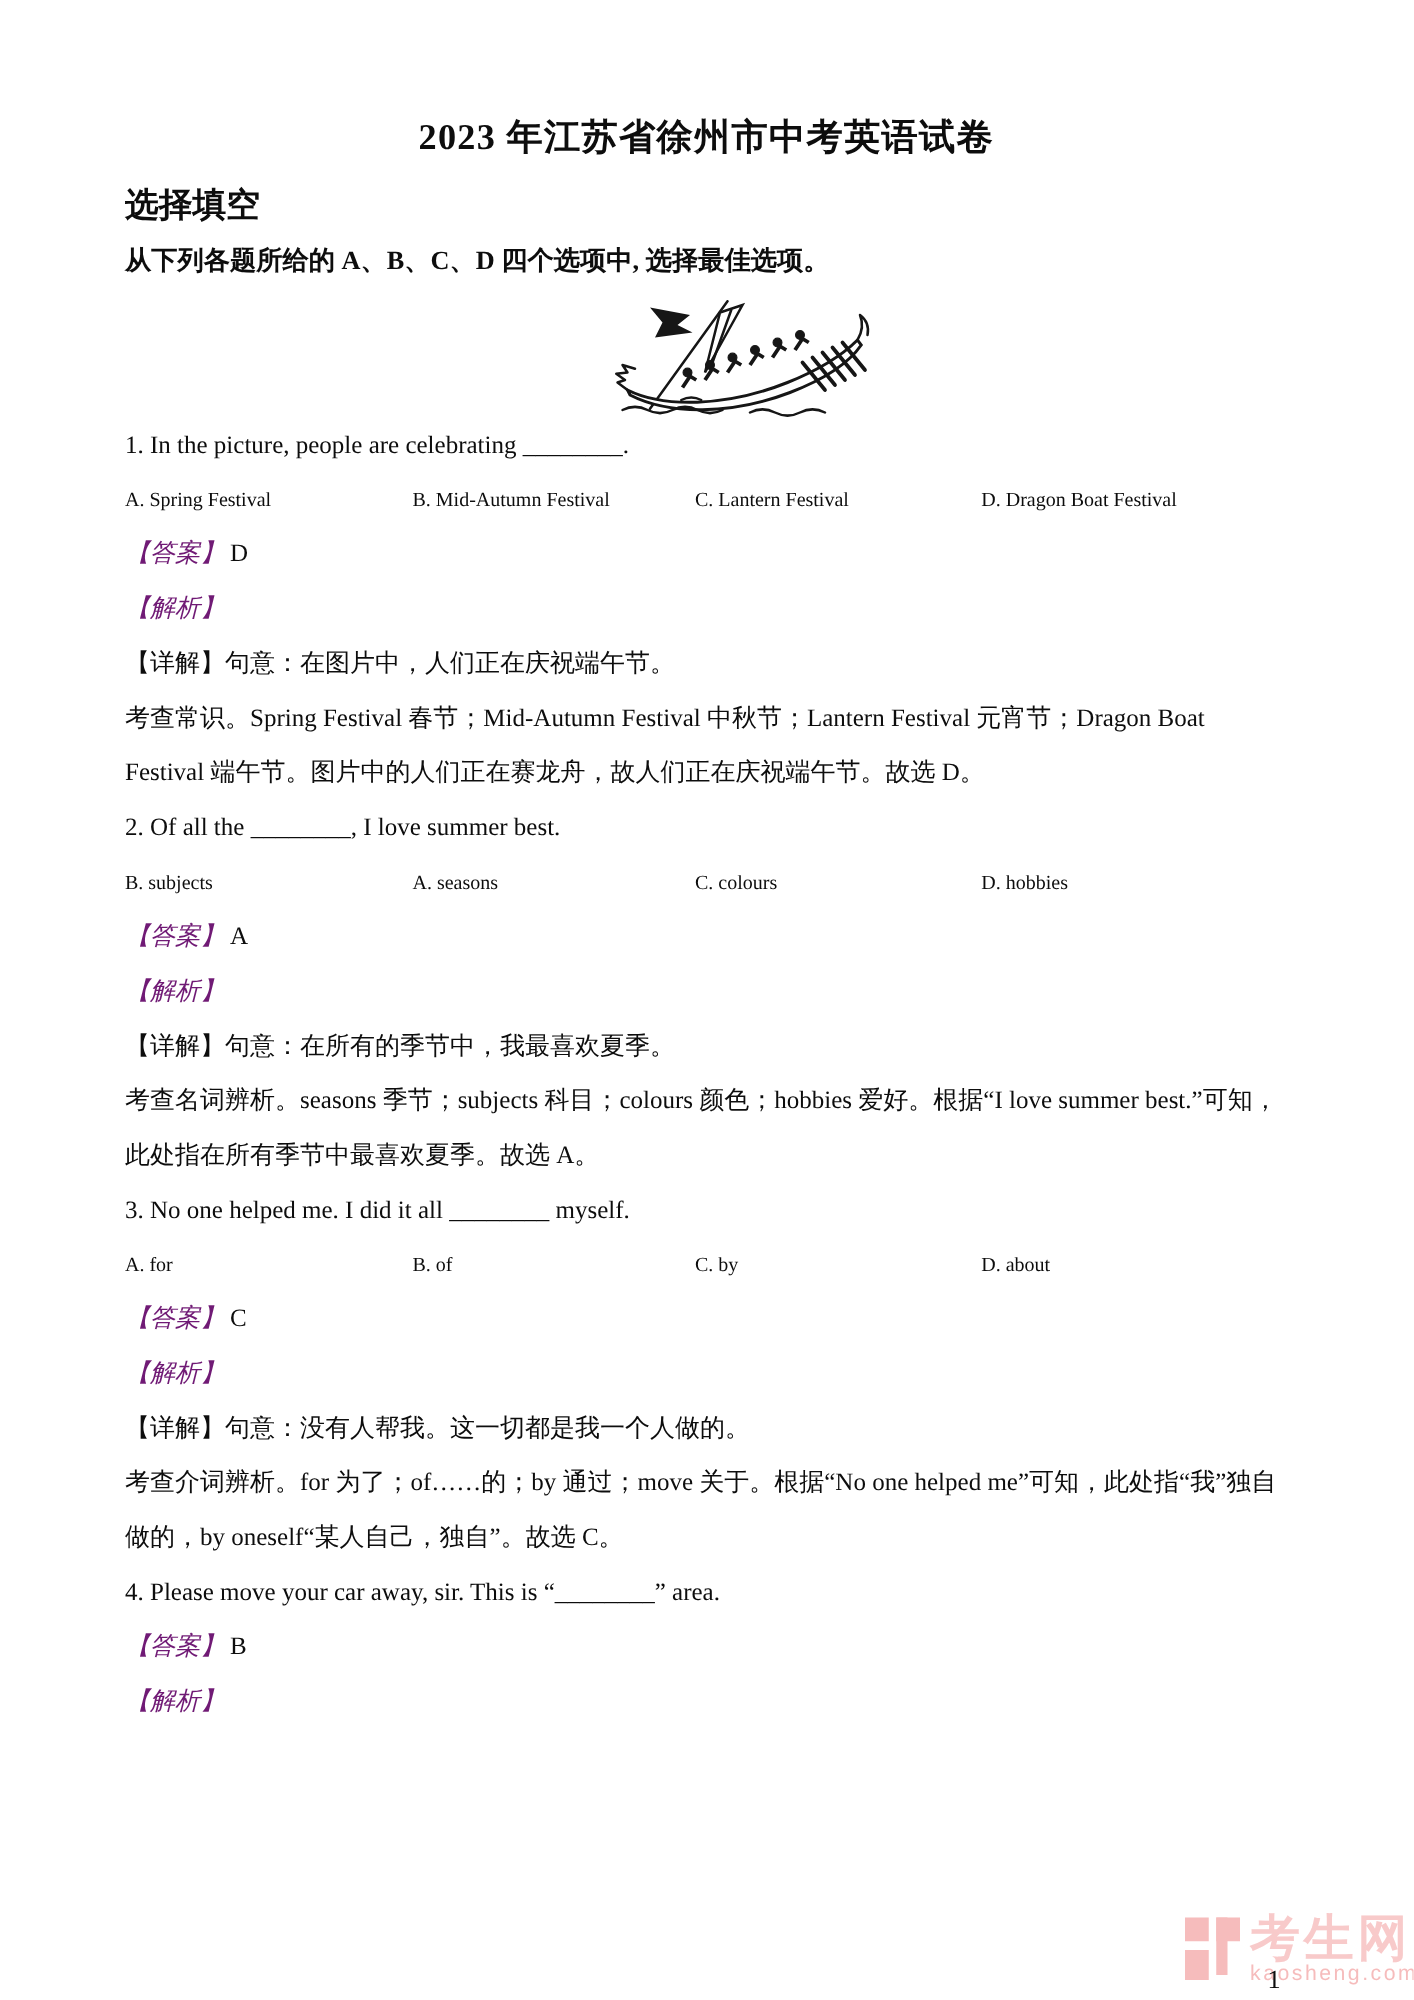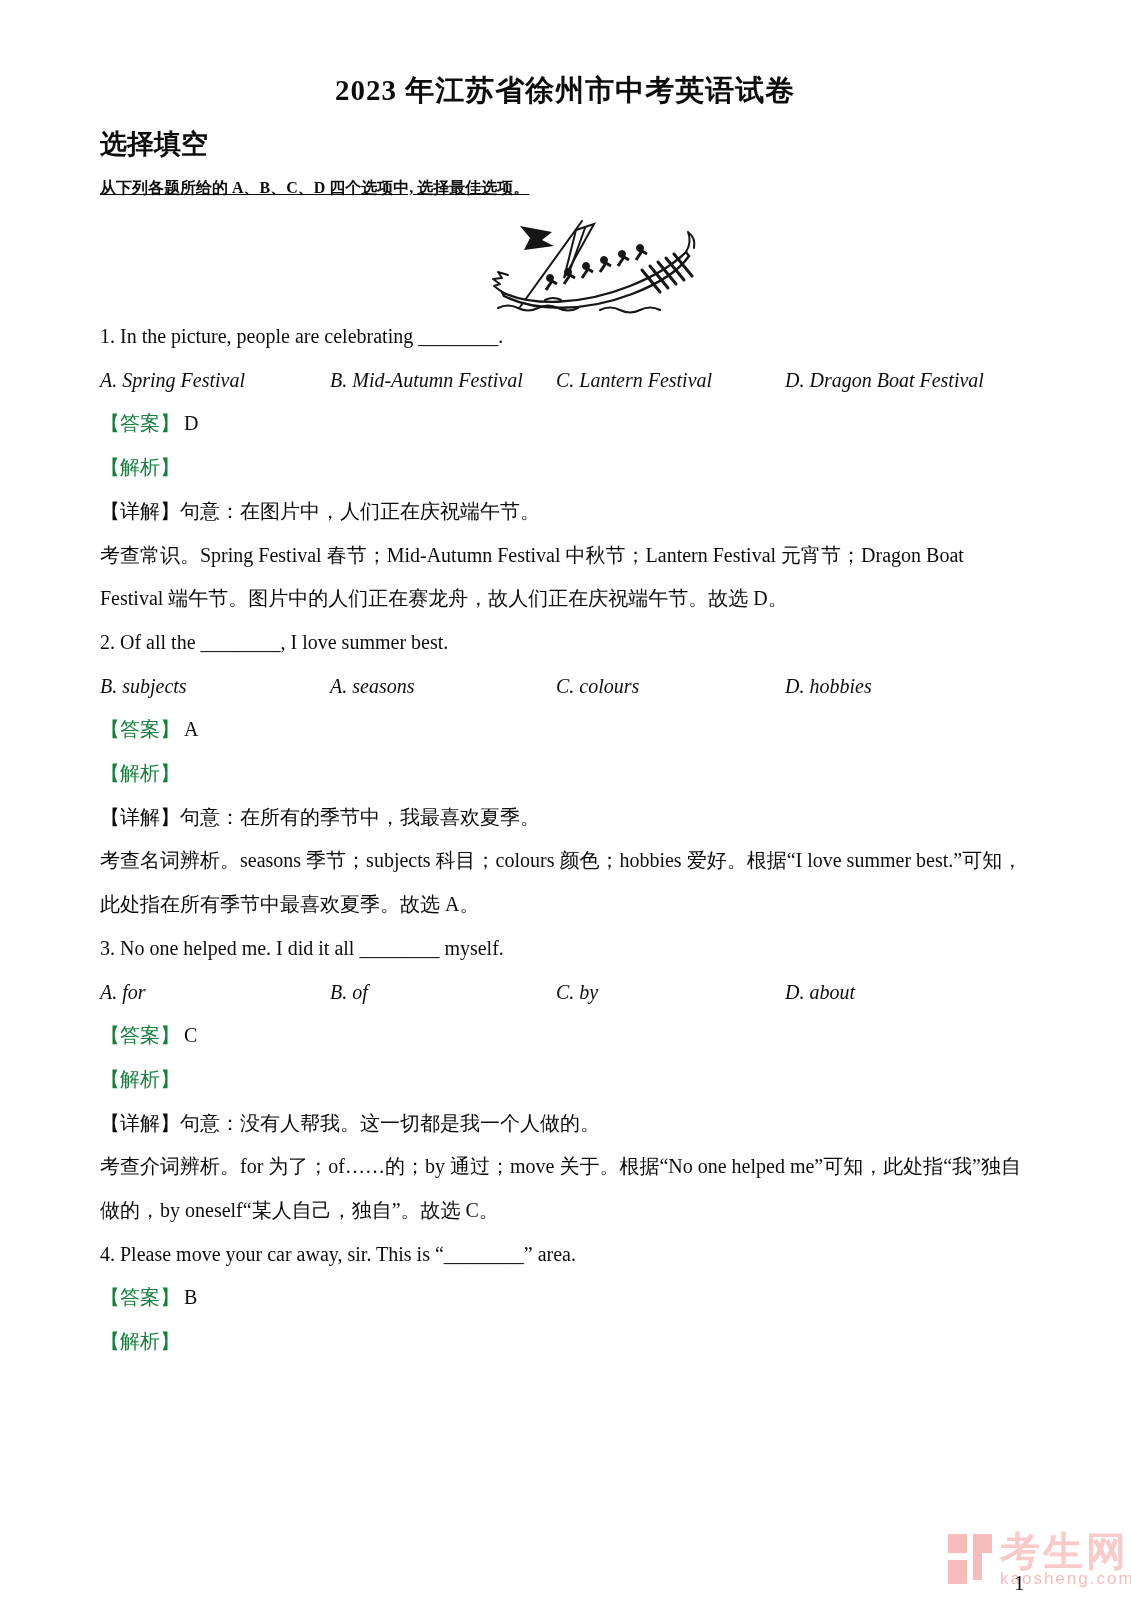--- a/index.html
+++ b/index.html
@@ -1,60 +1,59 @@
 <!DOCTYPE html>
 <html><head>
 <meta charset="utf-8">
 <style>
   html,body{margin:0;padding:0;background:#ffffff;}
   .page{
     position:relative;
     width:1131px;height:1600px;
     background:#ffffff;
     box-sizing:border-box;
-    padding:70px 101px 0 100px;
+    padding:90px 101px 0 100px;
     font-family:"Liberation Serif","DejaVu Serif",serif;
     color:#0d0d0d;
     overflow:hidden;
   }
   .title{
     margin:0;
     font-size:29px;font-weight:bold;
     text-align:center;
     line-height:40px;
     letter-spacing:1px;
   }
   .section-heading{
     margin:16px 0 0 0;
     font-size:27px;font-weight:bold;line-height:36px;
   }
   .instruction{
     margin:8px 0 0 0;
-    font-size:16px;font-weight:bold;line-height:36px;text-decoration:underline;
+    font-size:21px;font-weight:bold;line-height:36px;
   }
   .figure{
     margin:14px 0 0 390px;
     width:215px;height:95px;
   }
   .figure svg{display:block;width:215px;height:95px;}
   .line{
     margin:0;
     font-size:20px;
     line-height:43.7px;
     white-space:nowrap;
   }
   .opts{
     display:grid;
     grid-template-columns:230px 226px 229px 1fr;
-    font-size:20px;
+    font-size:16px;
     line-height:43.7px;
     white-space:nowrap;
-    font-style:italic;
   }
-  .blue{color:#15803d;}
+  .blue{color:#701a75;font-style:italic;}
   .answer-value{margin-left:4px;color:#0d0d0d;}
   .watermark{
     position:absolute;left:948px;top:1532px;
     display:flex;align-items:flex-start;
     pointer-events:none;
   }
   .wm-logo{position:relative;width:44px;height:52px;margin-right:8px;margin-top:2px;}
   .wm-logo span{position:absolute;background:#f6bcbc;}
   .wm-b1{left:0;top:0;width:19px;height:19px;}
   .wm-b2{left:0;top:26px;width:19px;height:24px;}

